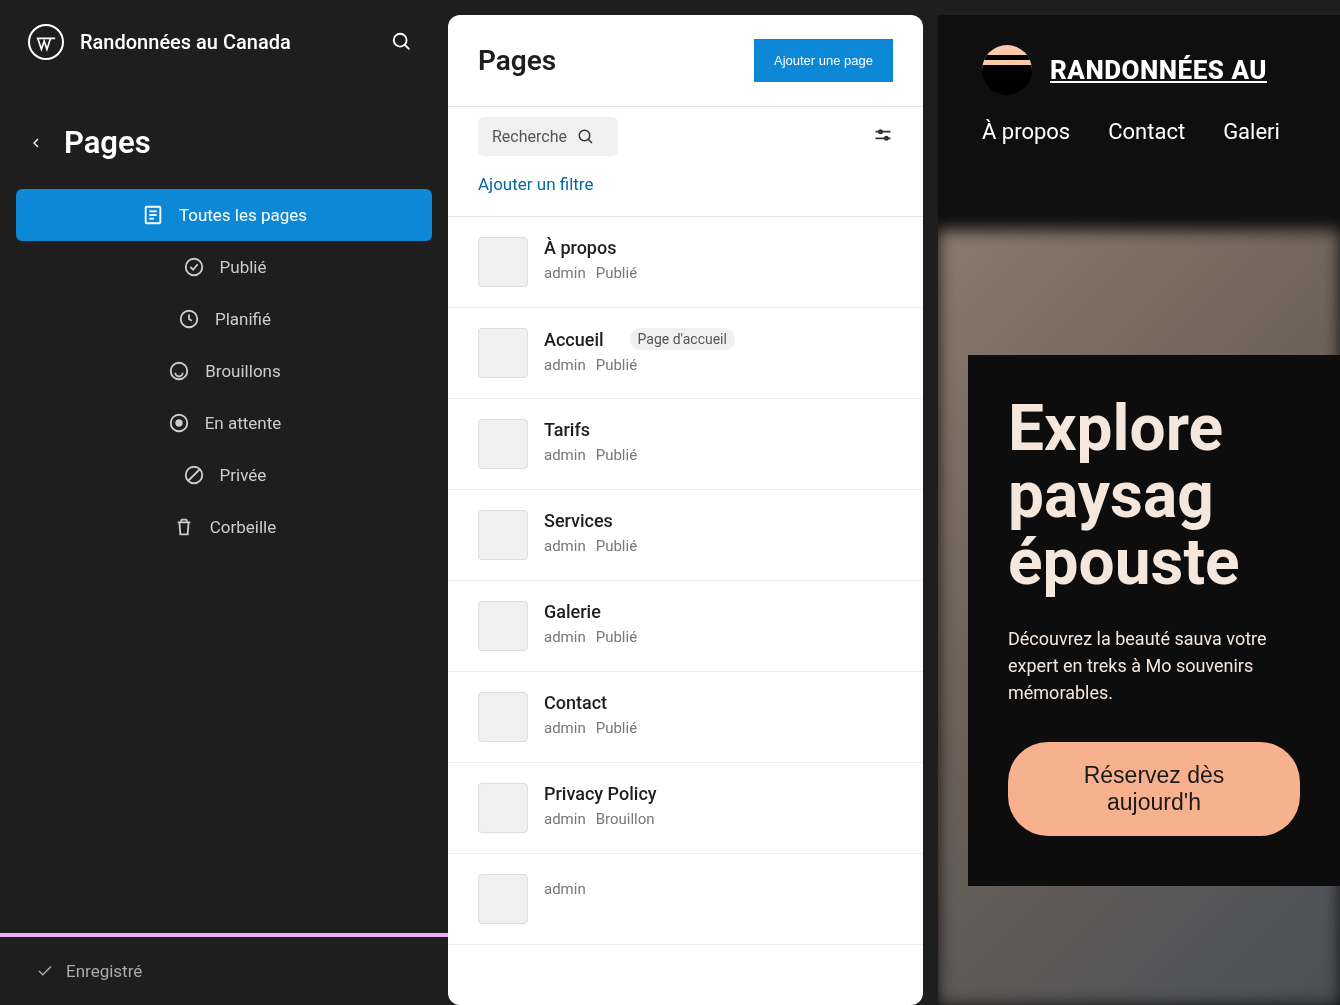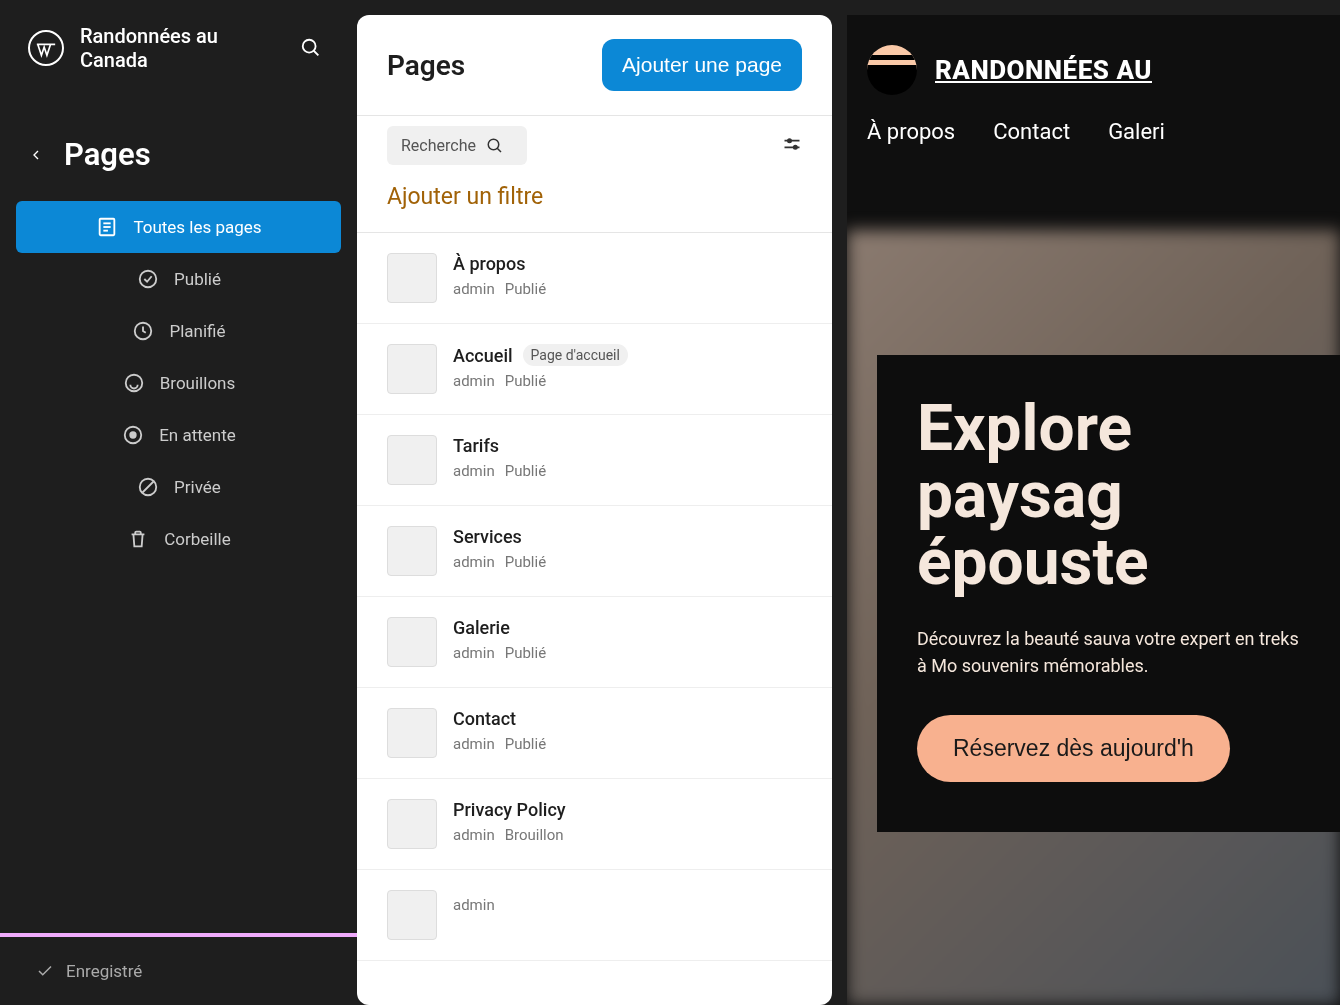--- a/index.html
+++ b/index.html
@@ -6,21 +6,21 @@
 body {
   font-family: -apple-system, BlinkMacSystemFont, "Segoe UI", Roboto, sans-serif;
   background: #1e1e1e;
   width: 1340px;
   height: 1005px;
   overflow: hidden;
   display: flex;
   color: #fff;
 }
 .sidebar {
-  width: 357px;
+  width: 448px;
   background: #1e1e1e;
   display: flex;
   flex-direction: column;
 }
 .sidebar-header {
   display: flex;
   align-items: center;
   padding: 24px 28px;
   gap: 16px;
 }
@@ -121,22 +121,22 @@
 }
 .panel-title {
   font-size: 28px;
   font-weight: 600;
 }
 .add-page-btn {
   background: #0c88d6;
   color: #fff;
   border: none;
   padding: 14px 20px;
-  font-size: 21px;
-  border-radius: 12px;
+  font-size: 13px;
+  border-radius: 0;
   cursor: pointer;
 }
 .panel-toolbar {
   display: flex;
   align-items: center;
   padding: 10px 30px;
   gap: 12px;
   border-top: 1px solid #e5e5e5;
 }
 .search-box {
@@ -148,22 +148,22 @@
   gap: 10px;
   width: 140px;
 }
 .search-box span { color: #555; font-size: 16px; }
 .filter-btn {
   margin-left: auto;
   cursor: pointer;
 }
 .add-filter {
   padding: 8px 30px 22px;
-  color: #a16207;
-  font-size: 23px;
+  color: #0369a1;
+  font-size: 17px;
   cursor: pointer;
   border-bottom: 1px solid #e5e5e5;
 }
 .page-list {
   flex: 1;
   overflow-y: auto;
 }
 .page-item {
   display: flex;
   align-items: flex-start;
@@ -190,37 +190,38 @@
   font-size: 18px;
   font-weight: 500;
   color: #1e1e1e;
 }
 .page-badge {
   background: #f0f0f0;
   color: #555;
   font-size: 14px;
   padding: 3px 8px;
   border-radius: 11px;
+  margin-left: 16px;
 }
 .page-meta {
   display: flex;
   gap: 10px;
   margin-top: 6px;
   color: #777;
   font-size: 15px;
 }
 .preview {
   flex: 1;
   margin: 15px 0 0 15px;
   background: #0f0f0f;
   position: relative;
   overflow: hidden;
 }
 .preview-header {
-  padding: 30px 20px 20px;
+  padding: 30px 44px 20px;
   display: flex;
   flex-direction: column;
   gap: 24px;
 }
 .preview-logo-row {
   display: flex;
   align-items: center;
   gap: 18px;
 }
 .preview-logo {

